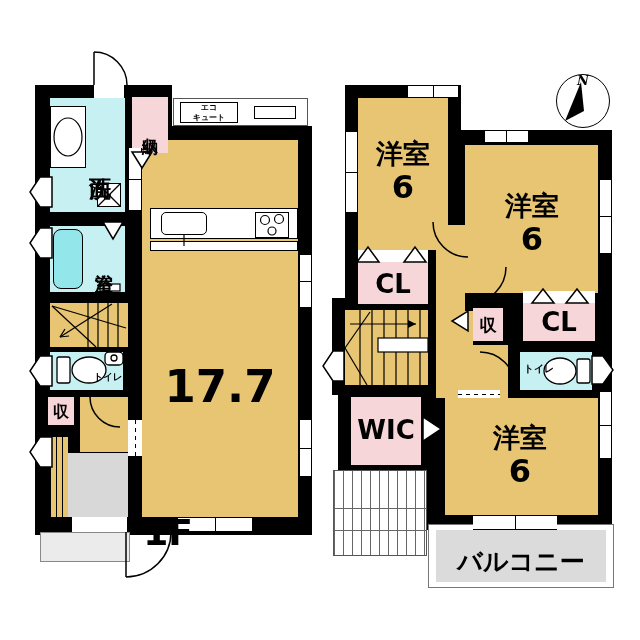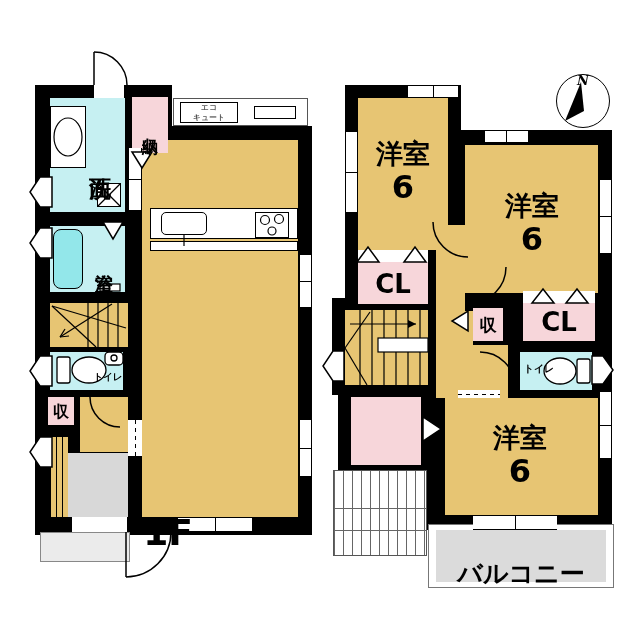--- a/index.html
+++ b/index.html
@@ -73,21 +73,21 @@
 
   <div class="abs outline z3" style="left:50px;top:106px;width:36px;height:62px"></div>
   <div class="abs outline z3" style="left:97px;top:183px;width:24px;height:24px"></div>
   <div class="abs z3" style="left:53px;top:229px;width:30px;height:60px;background:#93E7EA;border:1.5px solid #000;border-radius:8px"></div>
   <div class="abs outline z3" style="left:150px;top:208px;width:148px;height:31px"></div>
   <div class="abs outline z3" style="left:150px;top:241px;width:148px;height:10px"></div>
   <div class="abs outline z4" style="left:161px;top:212px;width:46px;height:23px;border-radius:5px"></div>
   <div class="abs outline z4" style="left:255px;top:212px;width:34px;height:26px"></div>
 
   <div class="abs z3" style="left:173px;top:98px;width:135px;height:28px;background:#fff;border:1px solid #555">
-    <div class="abs" style="left:6px;top:3px;width:58px;height:21px;border:1px solid #000;display:flex;flex-direction:column;align-items:center;justify-content:center;font-size:8px;font-weight:normal;line-height:1.15">
+    <div class="abs" style="left:6px;top:3px;width:58px;height:21px;border:1px solid #000;display:flex;flex-direction:column;align-items:center;justify-content:center;font-size:8px;font-weight:bold;line-height:1.15">
       <span>エコ</span>
       <span>キュート</span>
     </div>
     <div class="abs" style="left:80px;top:7px;width:42px;height:13px;border:1.5px solid #000;background:#fff"></div>
   </div>
 
   <div class="abs tan z2" style="left:358px;top:98px;width:90px;height:152px"></div>
   <div class="abs tan z2" style="left:436px;top:225px;width:29px;height:86px"></div>
   <div class="abs tan z2" style="left:465px;top:145px;width:133px;height:148px"></div>
   <div class="abs tan z2" style="left:436px;top:311px;width:37px;height:87px"></div>
@@ -197,28 +197,30 @@
     </g>
 
     <polygon points="581,82 565,121 584,111" fill="#000"></polygon>
   </svg>
 
   <div class="abs lab vtext" style="left:86px;top:124px;width:28px;height:74px;font-size:22px">洗面</div>
   <div class="abs lab vtext" style="left:138px;top:101px;width:24px;height:50px;font-size:16px">収納</div>
   <div class="abs lab vtext" style="left:91px;top:230px;width:26px;height:60px;font-size:18px">浴室</div>
   <div class="abs lab" style="left:90px;top:370px;width:36px;height:14px;font-size:9.5px">トイレ</div>
   <div class="abs lab" style="left:50px;top:402px;width:22px;height:20px;font-size:16px">収</div>
+  <div class="abs lab" style="left:150px;top:360px;width:140px;height:52px;font-size:45px">17.7</div>
   <div class="abs lab" style="left:138px;top:512px;width:60px;height:42px;font-size:36px">1F</div>
 
   <div class="abs lab" style="left:362px;top:136px;width:82px;height:34px;font-size:27px">洋室</div>
   <div class="abs lab" style="left:362px;top:168px;width:82px;height:38px;font-size:32px">6</div>
   <div class="abs lab" style="left:490px;top:188px;width:84px;height:34px;font-size:27px">洋室</div>
   <div class="abs lab" style="left:490px;top:220px;width:84px;height:38px;font-size:32px">6</div>
   <div class="abs lab" style="left:478px;top:420px;width:84px;height:34px;font-size:27px">洋室</div>
   <div class="abs lab" style="left:478px;top:452px;width:84px;height:38px;font-size:32px">6</div>
   <div class="abs lab" style="left:362px;top:268px;width:62px;height:32px;font-size:26px">CL</div>
   <div class="abs lab" style="left:527px;top:306px;width:64px;height:32px;font-size:26px">CL</div>
   <div class="abs lab" style="left:476px;top:312px;width:24px;height:26px;font-size:17px">収</div>
   <div class="abs lab" style="left:521px;top:361px;width:36px;height:16px;font-size:10px">トイレ</div>
-  <div class="abs lab" style="left:440px;top:556px;width:162px;height:34px;font-size:25px">バルコニー</div>
+  <div class="abs lab" style="left:352px;top:414px;width:68px;height:32px;font-size:26px">WIC</div>
+  <div class="abs lab" style="left:440px;top:544px;width:162px;height:34px;font-size:25px">バルコニー</div>
   <div class="abs lab" style="left:568px;top:72px;width:30px;height:16px;font-size:13px;font-style:italic;font-family:'DejaVu Serif',serif">N</div>
 
 </div>
 
 </body></html>

